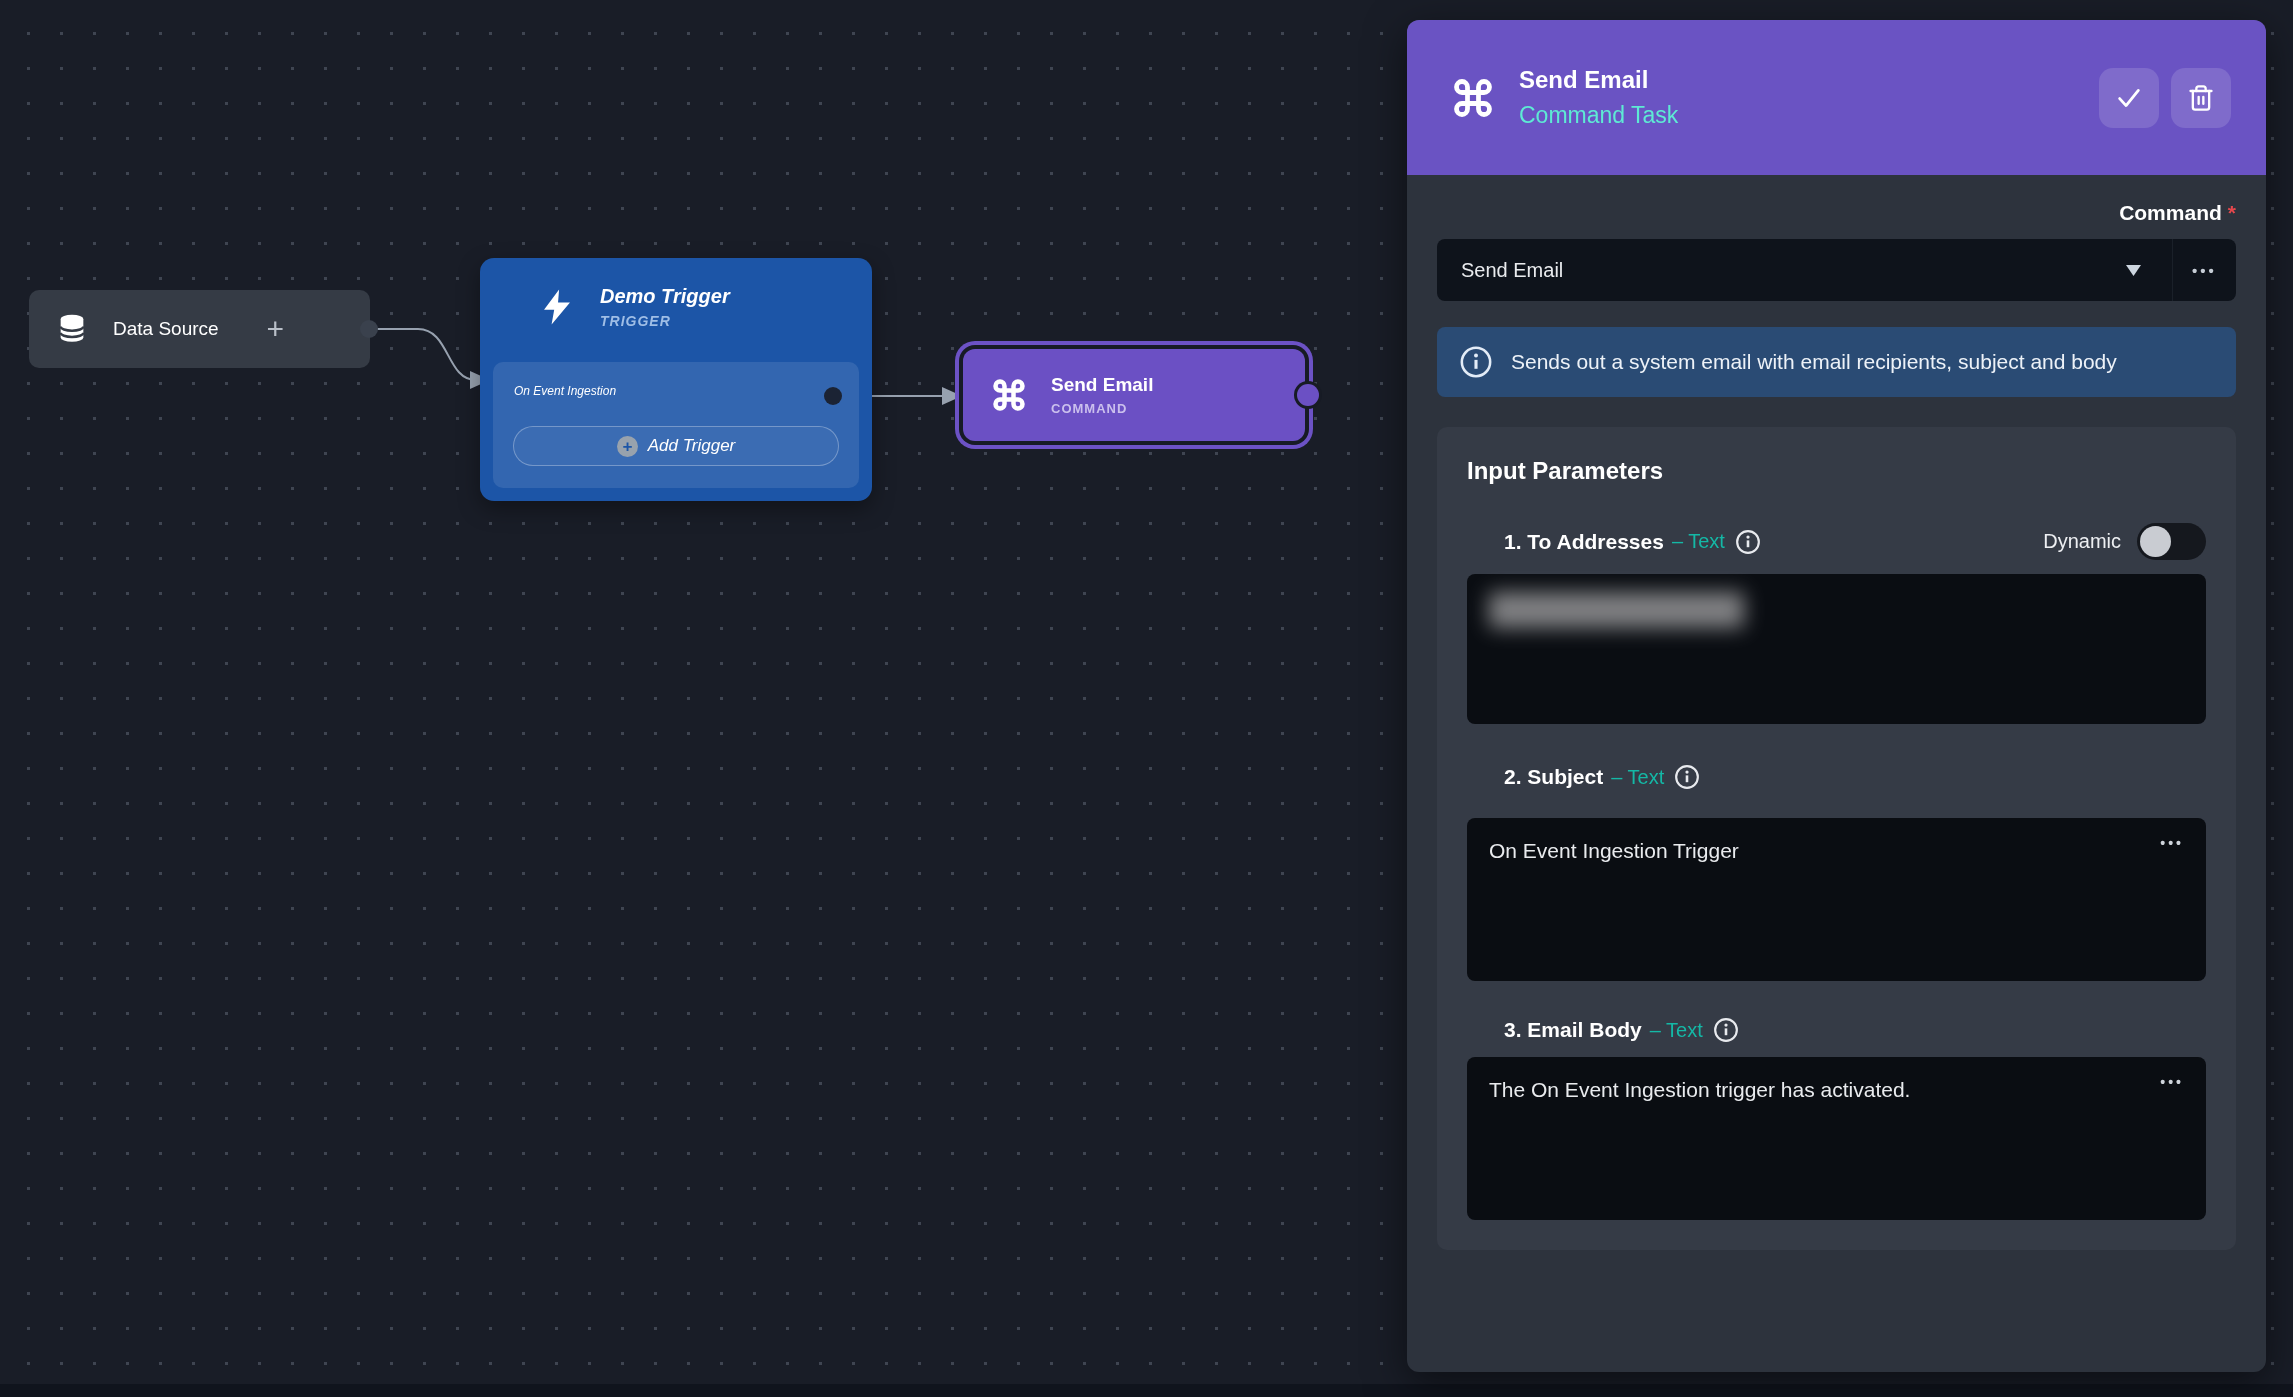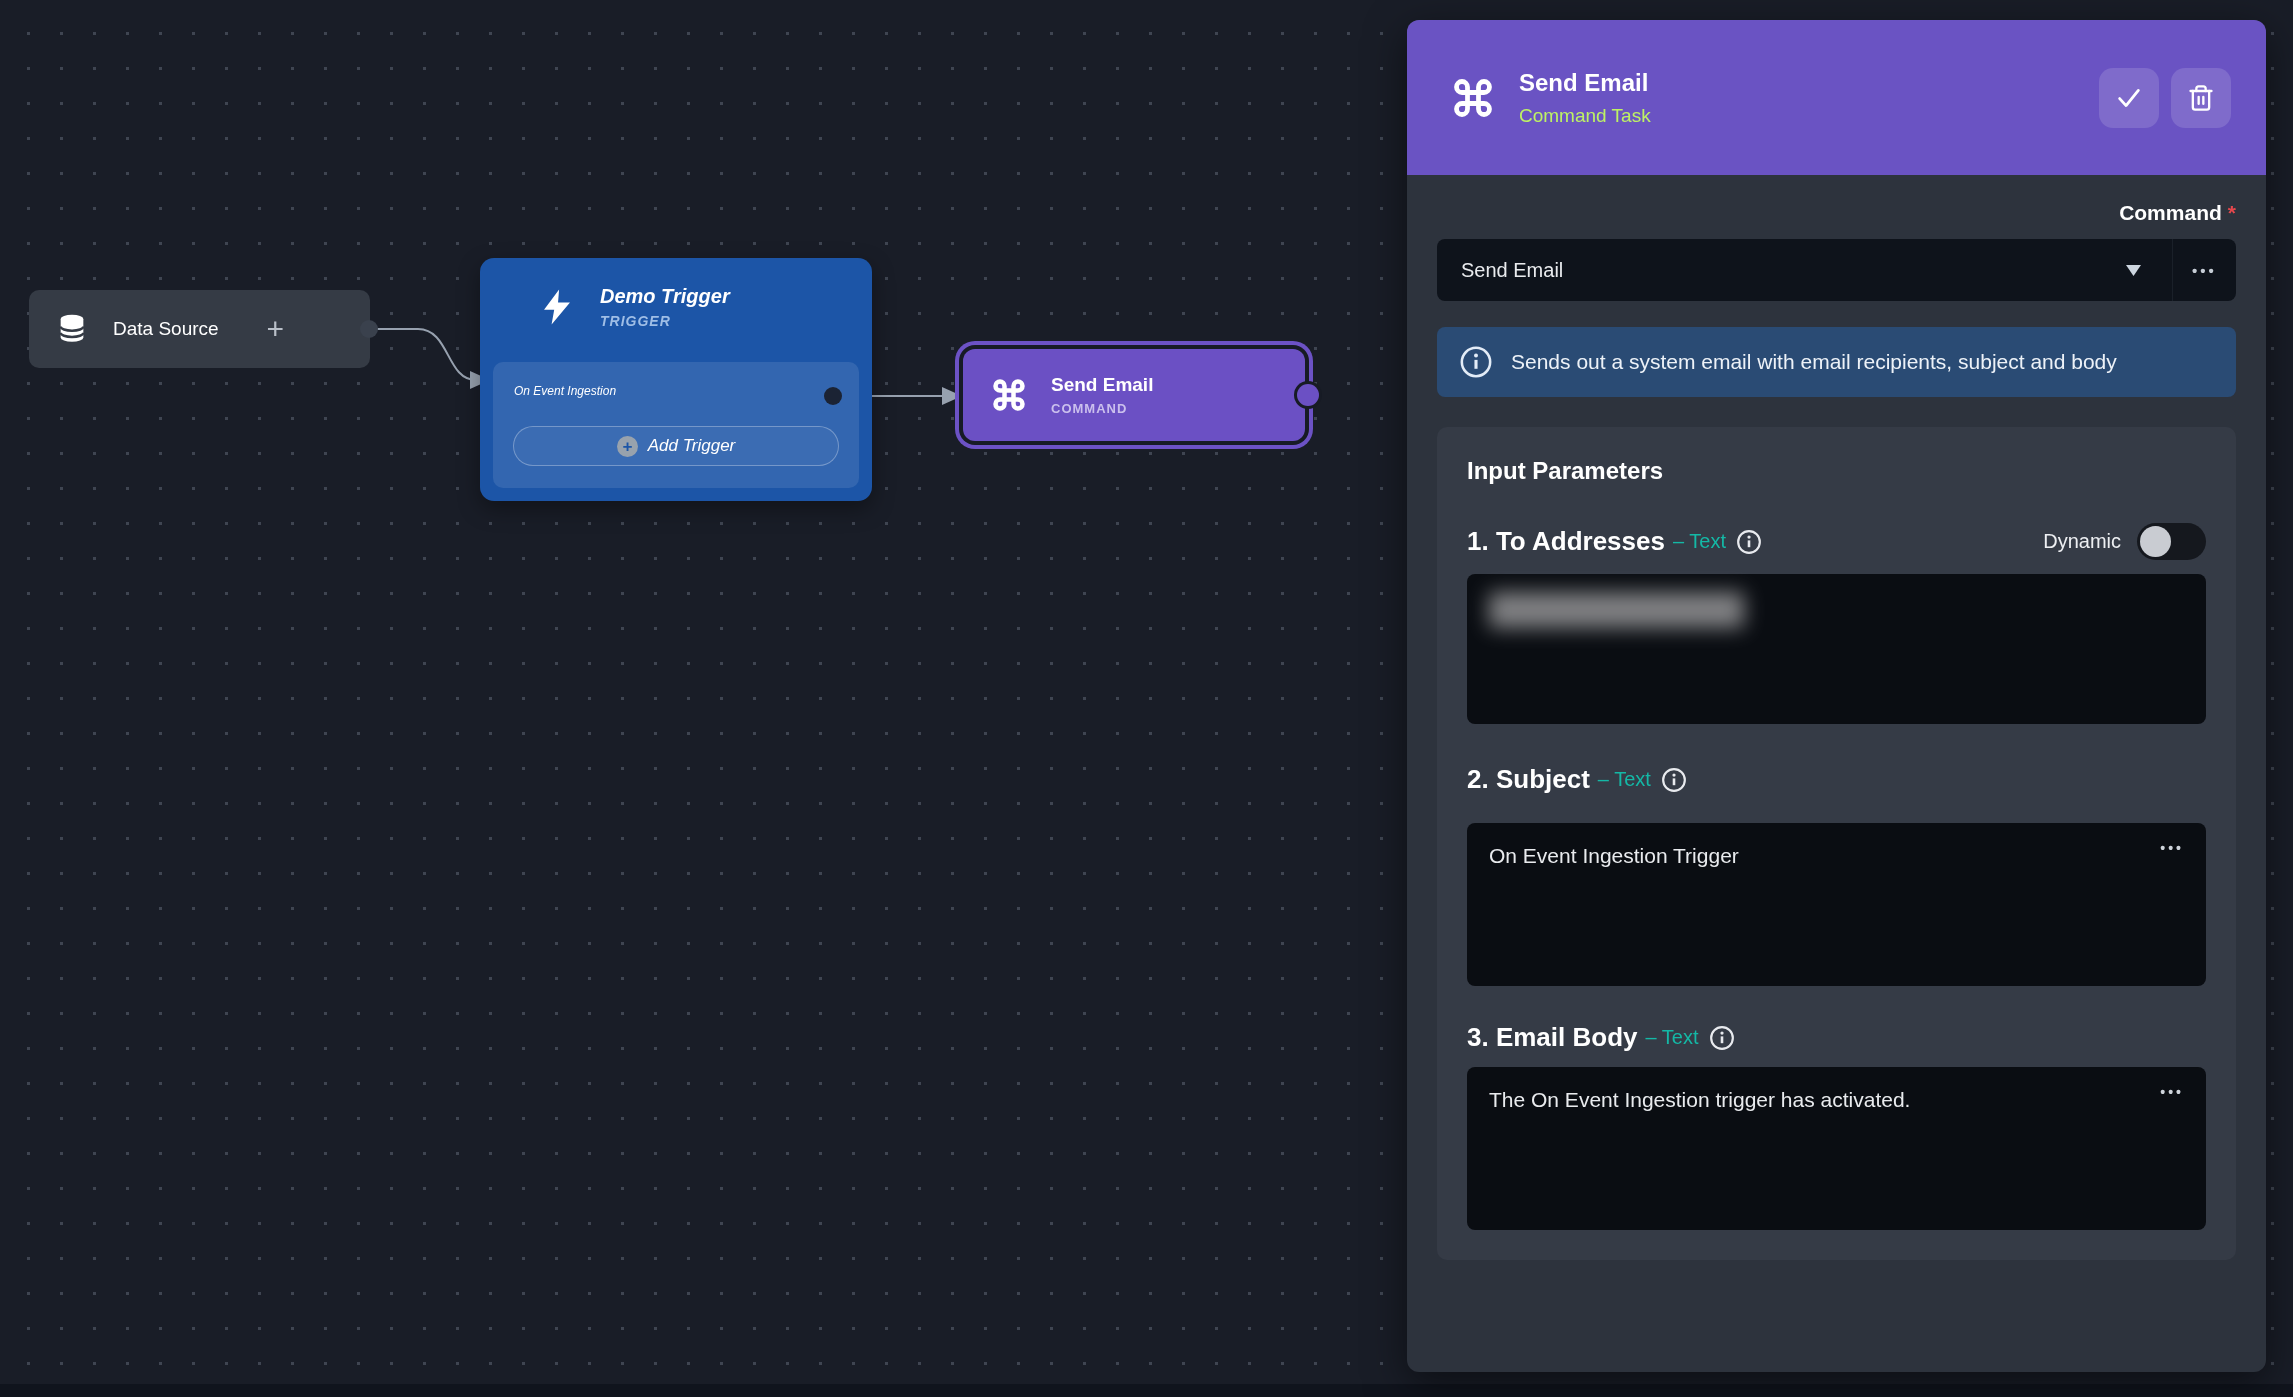--- a/index.html
+++ b/index.html
@@ -50,21 +50,21 @@
   .node-command .t1{color:#fff;font-size:19px;font-weight:bold;}
   .node-command .t2{color:#CBC0ED;font-size:13px;font-weight:bold;letter-spacing:1px;margin-top:5px;}
 
   
   .panel{position:absolute;left:1407px;top:20px;width:859px;height:1352px;background:#2D333D;
     border-radius:12px;box-shadow:0 12px 40px rgba(0,0,0,.5);overflow:hidden;}
   .panel-header{height:155px;background:#6A53C3;display:flex;align-items:center;padding:0 35px 0 44px;}
   .panel-header .cmd-ico{width:44px;height:44px;flex:0 0 auto;}
   .panel-header .tx{margin-left:24px;}
   .panel-header .t1{color:#fff;font-size:24px;font-weight:bold;}
-  .panel-header .t2{color:#bef264;font-size:19px;margin-top:8px;}
+  .panel-header .t2{color:#5eead4;font-size:23px;margin-top:8px;}
   .hbtn{width:60px;height:60px;border-radius:14px;background:rgba(255,255,255,0.14);
     display:flex;align-items:center;justify-content:center;cursor:pointer;border:none;}
   .hbtn + .hbtn{margin-left:12px;}
   .hbtn svg{width:28px;height:28px;}
   .spacer{flex:1;}
 
   .panel-body{padding:26px 30px 0 30px;}
   .field-label{color:#fff;font-size:21px;font-weight:bold;margin-bottom:14px;text-align:right;}
   .req{color:#E5484D;font-weight:bold;margin-left:6px;}
 
@@ -79,21 +79,21 @@
   .info-box .i-ico{width:34px;height:34px;flex:0 0 auto;}
   .info-box .txt{color:#EDF2F8;font-size:21px;line-height:1.5;max-width:640px;}
 
   .sample-btn{height:60px;width:100%;background:#4A525F;border:none;border-radius:8px;
     display:flex;align-items:center;justify-content:center;gap:12px;color:#F2F4F6;font-size:21px;cursor:pointer;margin-bottom:24px;}
   .sample-btn svg{width:28px;height:28px;}
 
   .params{background:#353B46;border-radius:10px;padding:30px 30px 30px 30px;}
   .params h2{margin:0 0 38px 0;color:#fff;font-size:24px;font-weight:bold;}
   .param-row{display:flex;align-items:center;margin-bottom:14px;}
-  .p-label{color:#fff;font-size:26px;font-weight:bold;}
+  .p-label{color:#fff;font-size:21px;font-weight:bold;margin-left:37px;}
   .p-type{color:#14b8a6;font-size:20px;margin-left:8px;}
   .p-info{width:26px;height:26px;margin-left:10px;cursor:pointer;}
   .dyn-wrap{margin-left:auto;display:flex;align-items:center;gap:16px;}
   .dyn-label{color:#EDEFF2;font-size:20px;}
   .toggle{width:69px;height:37px;border-radius:19px;background:#15181E;position:relative;cursor:pointer;}
   .toggle .knob{position:absolute;left:3px;top:3px;width:31px;height:31px;border-radius:50%;background:#C9CCD2;}
 
   .ta{position:relative;background:#0A0D12;border-radius:8px;padding:18px 22px;color:#E9EBEE;font-size:21px;line-height:1.4;cursor:text;}
   .ta-1{height:150px;margin-bottom:40px;}
   .ta-2{height:163px;margin-bottom:36px;margin-top:28px;}

